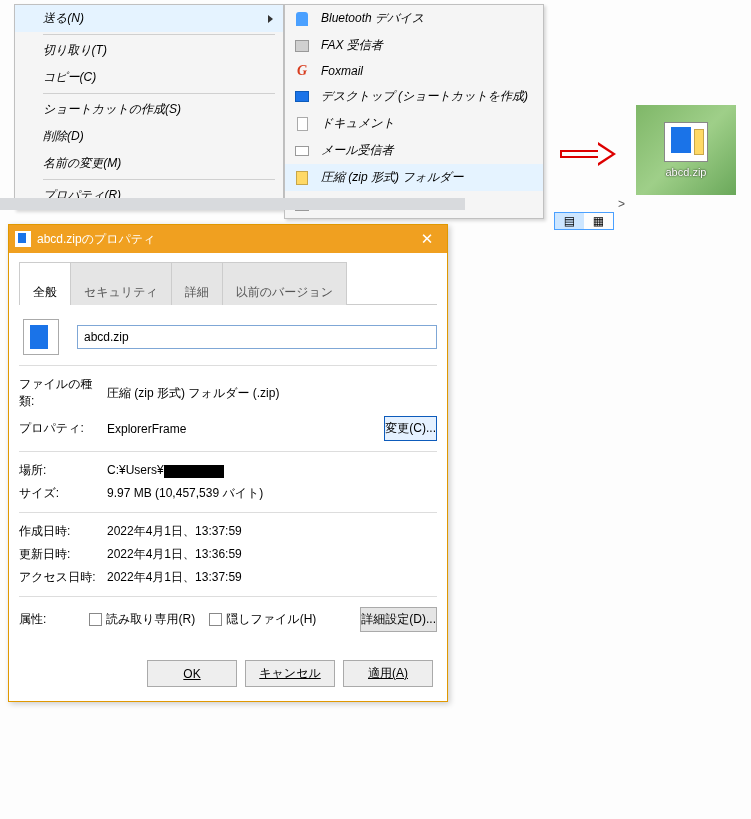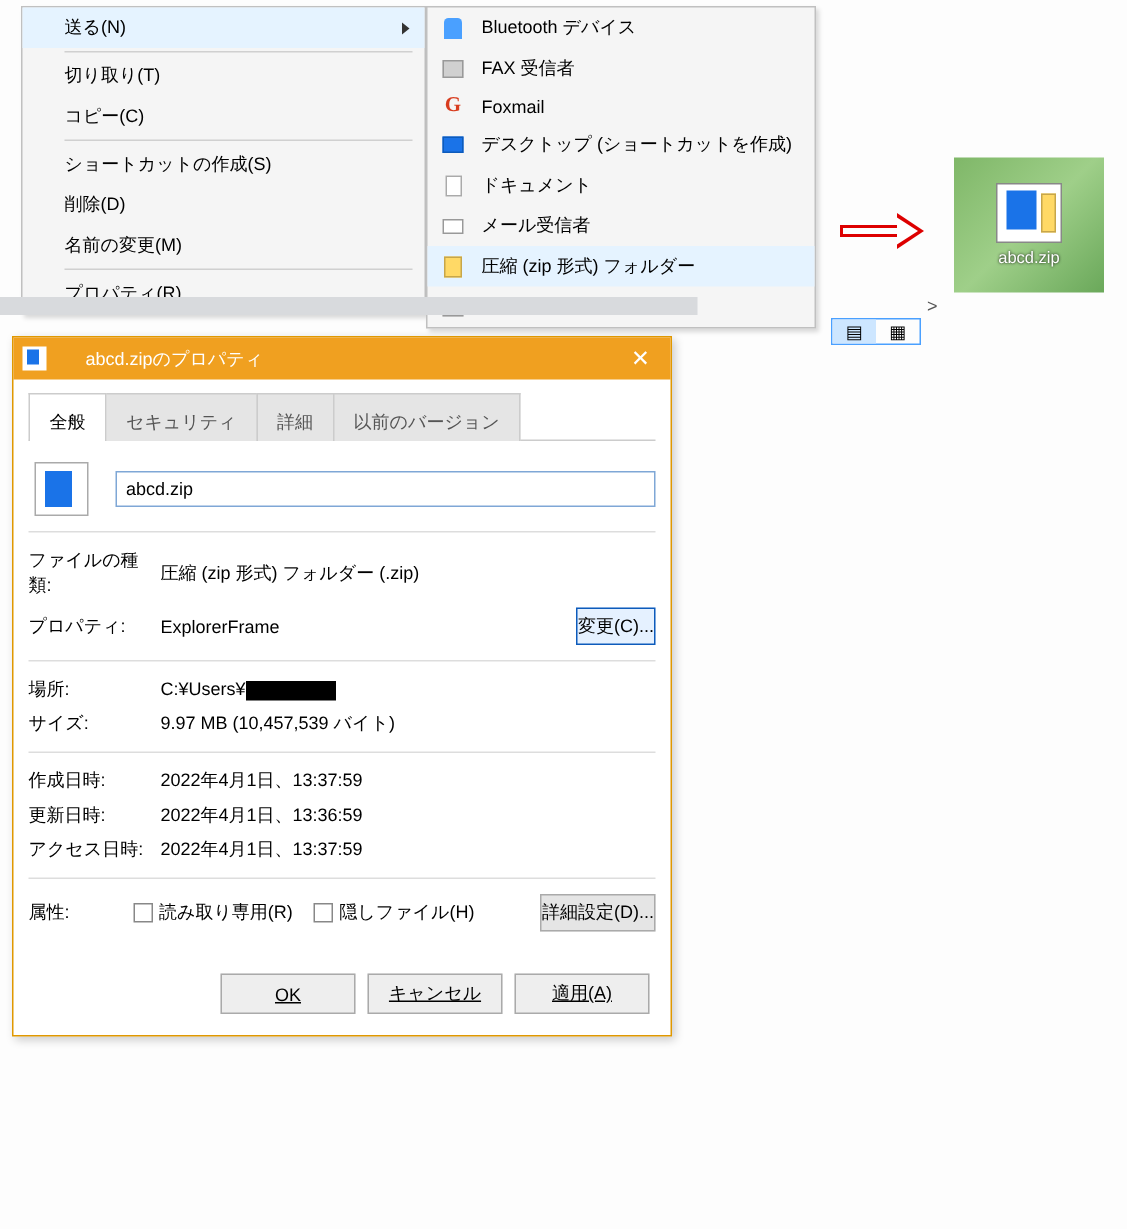--- a/index.html
+++ b/index.html
@@ -19,20 +19,21 @@
     background: #f5f5f5;
     border: 1px solid #c0c0c0;
     box-shadow: 2px 2px 3px rgba(0,0,0,0.15);
   }
   .ctx1 { left: 14px; top: 4px; width: 270px; }
   .ctx-item {
     display: flex;
     align-items: flex-start;
     padding: 5px 10px 5px 28px;
     position: relative;
+    font-style: italic;
   }
   .ctx-item.highlight { background: #e5f3ff; }
   .ctx-sep { height: 1px; background: #d0d0d0; margin: 2px 8px 2px 28px; }
   .ctx-arrow {
     position: absolute; right: 10px; top: 50%; transform: translateY(-50%);
     width: 0; height: 0;
     border-top: 4px solid transparent;
     border-bottom: 4px solid transparent;
     border-left: 5px solid #333;
   }
@@ -67,27 +68,27 @@
   
   .desk-area{ position:absolute; left:636px; top:105px; width:100px; height:90px;
     background:linear-gradient(135deg,#7fb768,#9fcf89,#6aa85a); display:flex; flex-direction:column; align-items:center; justify-content:center; }
   .desk-icon{ width:44px; height:40px; background:#fff; border:1px solid #888; position:relative; }
   .desk-icon .blue{ position:absolute; left:6px; top:4px; width:20px; height:26px; background:#1a73e8; }
   .desk-icon .zip{ position:absolute; right:3px; top:6px; width:10px; height:26px; background:#ffd966; border:1px solid #c7a64a; }
   .desk-label{ color:#fff; font-size:11px; margin-top:4px; text-shadow:0 0 2px #000; }
   
   .dlg { position:absolute; left:8px; top:224px; width:440px; background:#fff;
     border:1px solid #e09800; box-shadow:2px 2px 6px rgba(0,0,0,0.2); }
-  .dlg-title{ background:#f0a020; color:#fff; display:flex; align-items:center; height:28px; padding:0 6px; font-size:12px;gap:20px; }
+  .dlg-title{ background:#f0a020; color:#fff; display:flex; align-items:center; height:28px; padding:0 6px; font-size:12px; }
   .dlg-title-icon{ width:16px;height:16px;background:#fff; margin-right:6px; position:relative; }
   .dlg-title-icon::after{ content:""; position:absolute; left:3px; top:2px; width:8px; height:10px; background:#1a73e8; }
   .dlg-close{ margin-left:auto; width:28px; text-align:center; font-size:15px; }
   .dlg-body{ padding:8px 10px 14px; }
   .tabbar{ display:flex; border-bottom:1px solid #ccc; margin-bottom:14px; }
-  .tab{ padding:10px 13px 4px; border:1px solid #ccc; border-bottom:none; background:#fff; position:relative; top:1px; margin-right:-1px; font-size:12px; }
+  .tab{ padding:21px 13px 4px; border:1px solid #ccc; border-bottom:none; background:#fff; position:relative; top:1px; margin-right:-1px; font-size:12px; }
   .tab.inactive{ background:#e5e5e5; color:#555; }
   .tab.active{ background:#fff; z-index:1; }
   .row{ display:flex; align-items:center; margin:6px 0; }
   .row .lbl{ width:88px; }
   .sep{ height:1px; background:#ddd; margin:10px 0; }
   .file-icon-big{ width:36px;height:36px;background:#fff;border:1px solid #aaa;position:relative;margin-right:18px;margin-left:4px; }
   .file-icon-big::after{ content:""; position:absolute; left:6px; top:5px; width:18px; height:24px; background:#1a73e8; }
   .fname-input{ flex:1; padding:3px 6px; border:1px solid #7fa7d6; font-family:inherit; font-size:12px; height:24px; }
   .change-btn, .adv-btn{ border:1px solid #0d5bbb; background:#e5f1ff; padding:3px 0; font-size:12px; font-family:inherit; }
   .checkbox{ display:inline-flex; align-items:center; margin-right:14px; }

